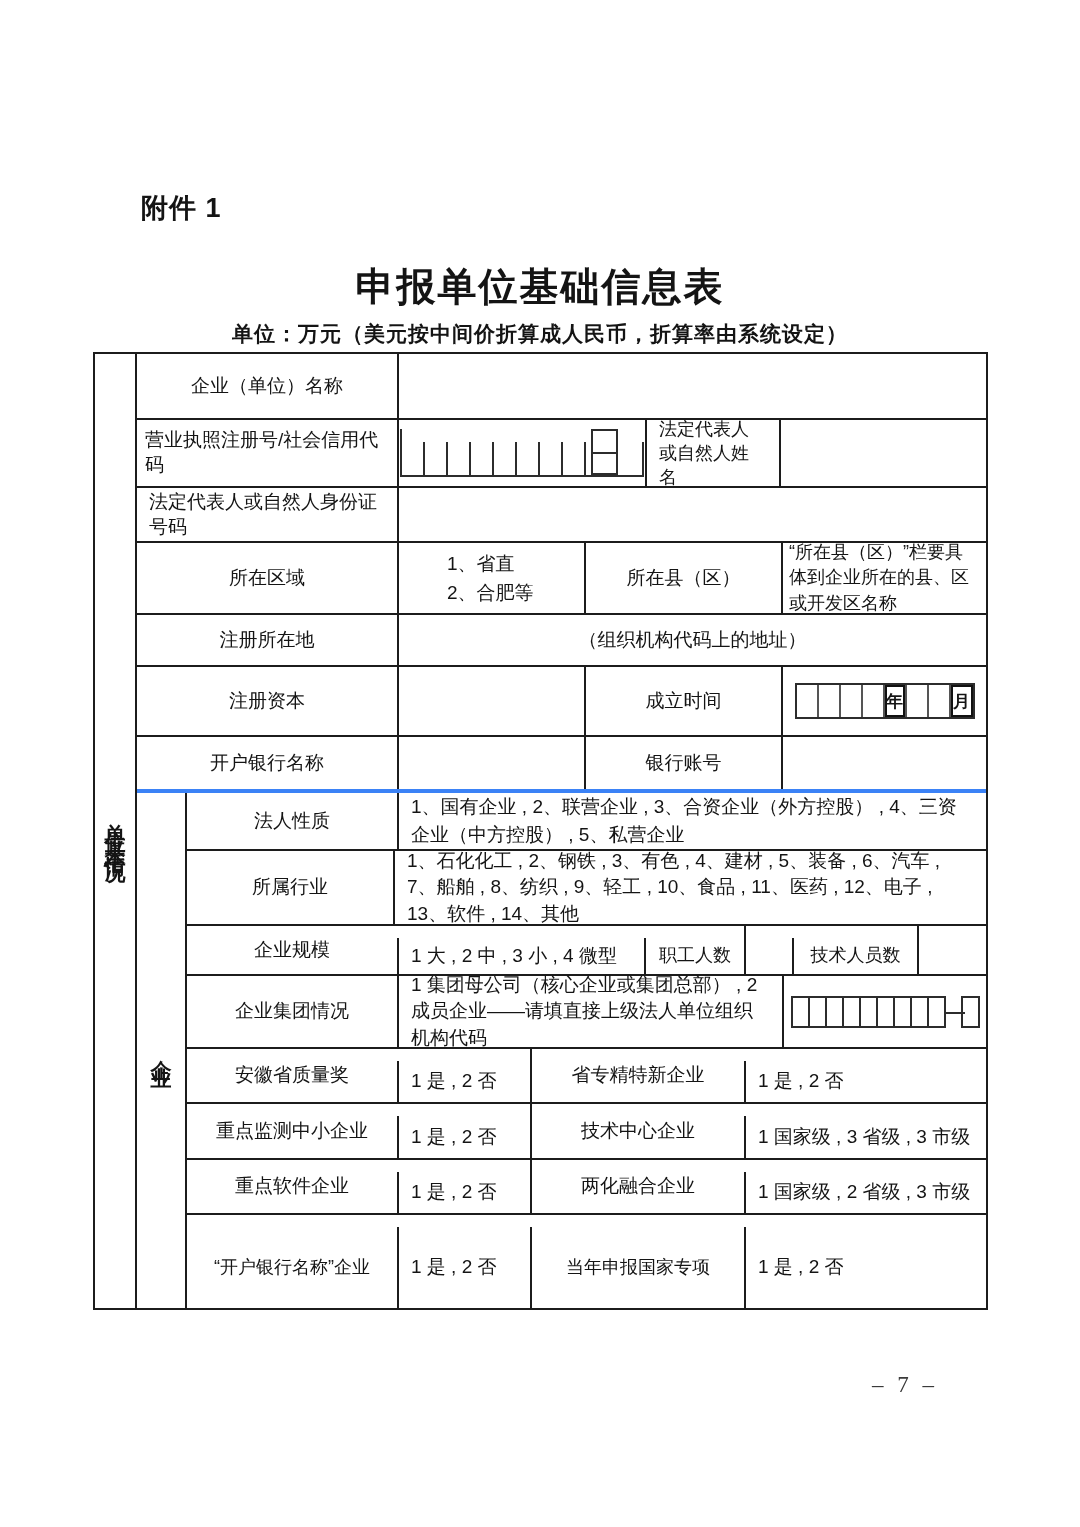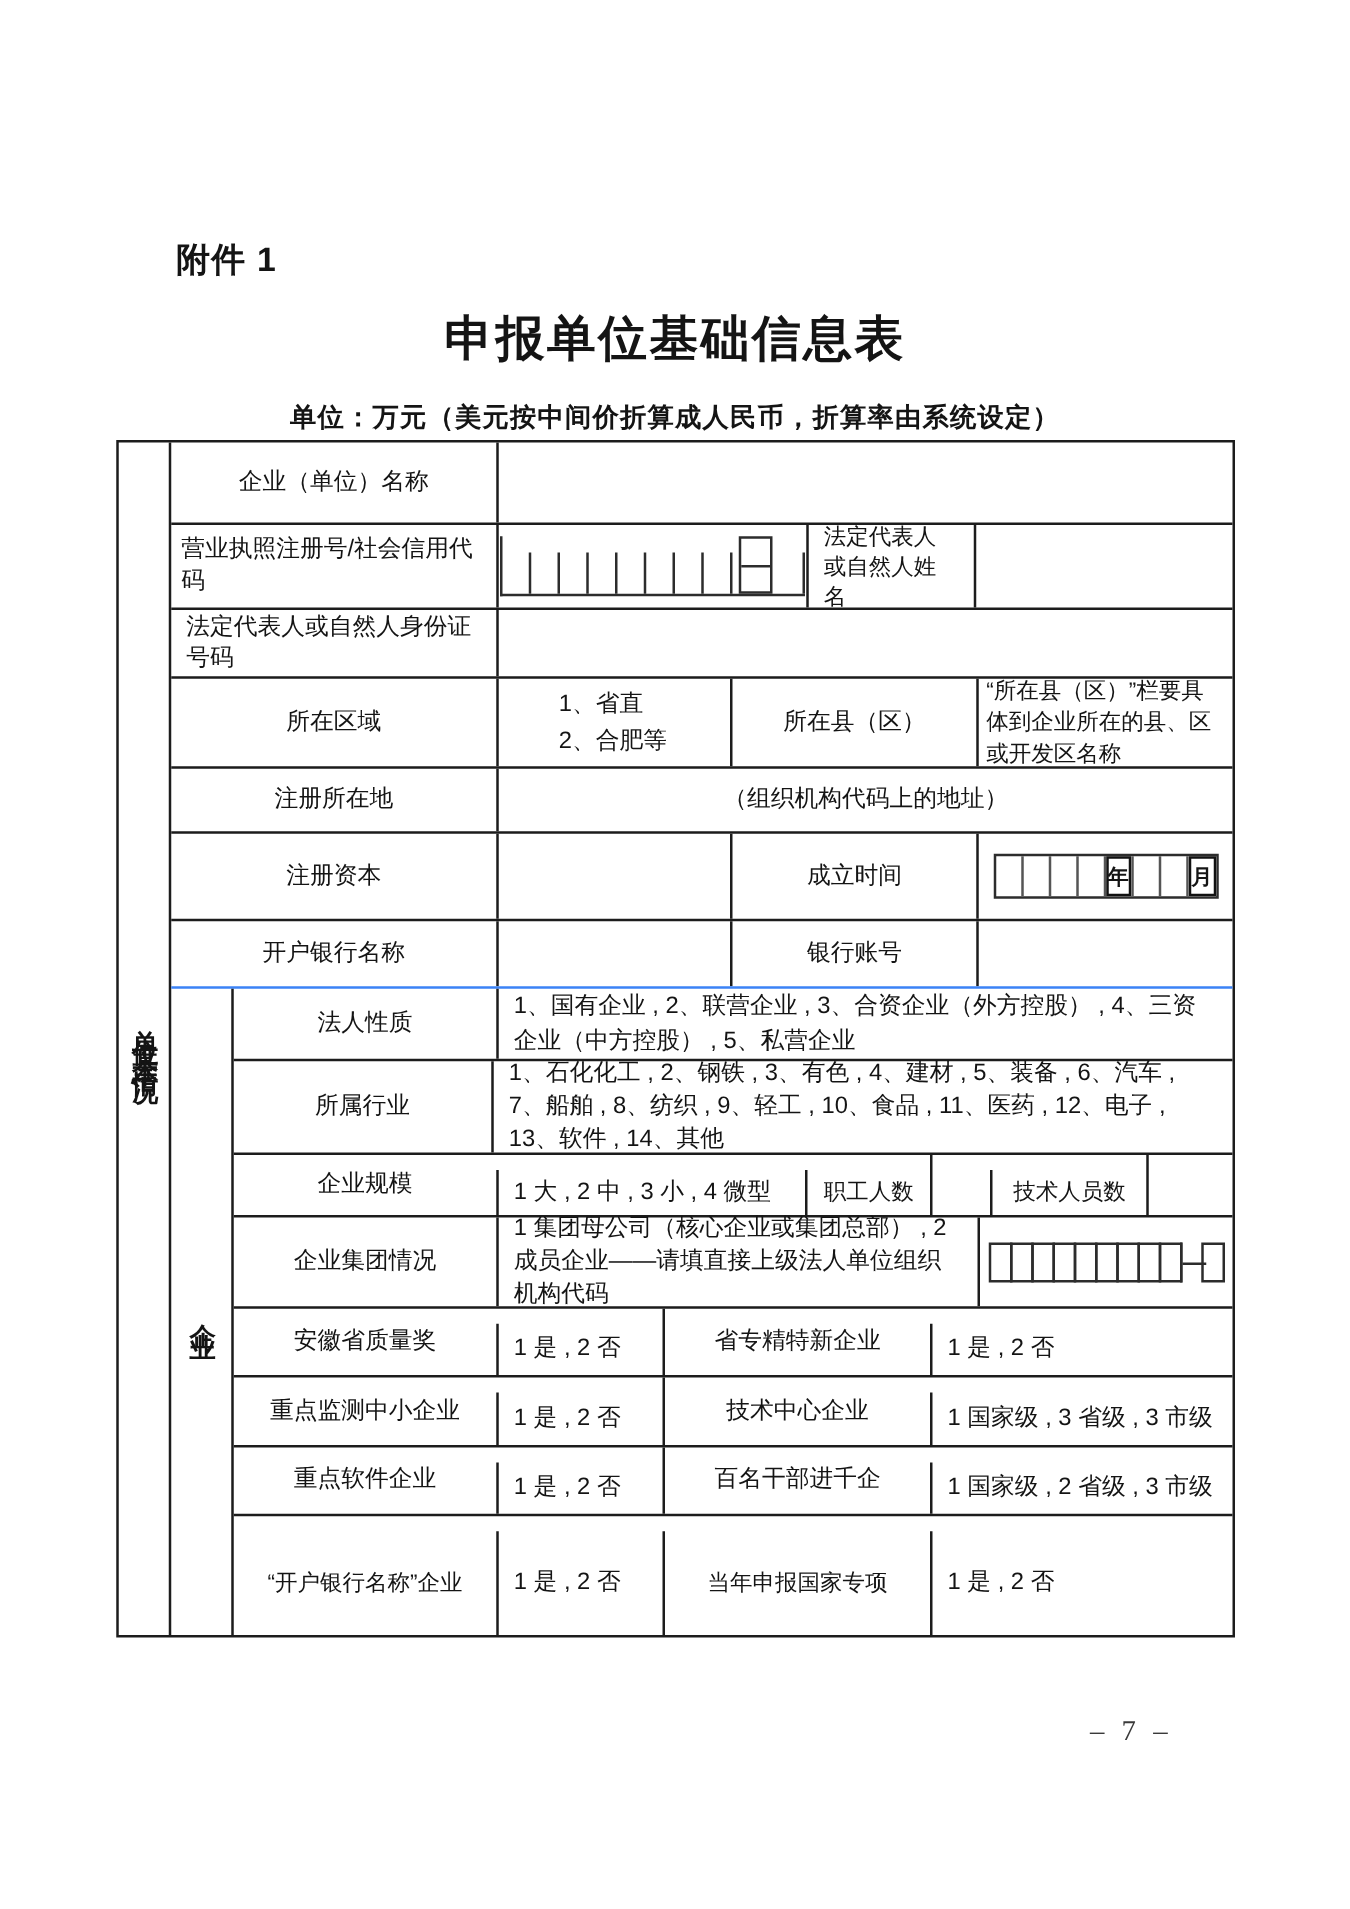--- a/index.html
+++ b/index.html
@@ -1,19 +1,19 @@
 <!DOCTYPE html>
 <html><head>
 <meta charset="utf-8">
 <style>
   html,body{margin:0;padding:0;background:#ffffff;}
   .page{position:relative;width:1080px;height:1527px;background:#fff;
         font-family:"Liberation Sans",sans-serif;color:#141414;overflow:hidden;}
   .attach{position:absolute;left:141px;top:190px;font-size:27px;font-weight:600;letter-spacing:1px;}
-  .title{position:absolute;left:0;right:0;top:244px;margin:0;text-align:center;
+  .title{position:absolute;left:0;right:0;top:244px;margin:16px;text-align:center;
          font-size:39px;font-weight:700;letter-spacing:2px;}
   .subtitle{position:absolute;left:0;right:0;top:320px;text-align:center;
             font-size:21px;font-weight:700;letter-spacing:1px;}
   .pageno{position:absolute;left:872px;top:1372px;font-size:23px;color:#3a3a3a;
           font-family:"Liberation Serif",serif;letter-spacing:4px;}
 
   
   .tbl{position:absolute;left:93px;top:352px;width:895px;height:958px;
        border:2px solid #1c1c1c;box-sizing:border-box;display:flex;}
   .sidecol{width:42px;flex:0 0 42px;border-right:2px solid #1c1c1c;display:flex;
@@ -26,21 +26,21 @@
   .c{border-left:2px solid #1c1c1c;box-sizing:border-box;display:flex;align-items:center;min-width:0;}
   .c.nb{border-left:none;}
   .fill{flex:1;}
   .lab{justify-content:center;text-align:left;font-size:19px;font-weight:500;padding:2px 8px;line-height:1.3;}
   .lab.left{justify-content:flex-start;text-align:left;padding-left:12px;}
   .opts{font-size:19px;padding:4px 12px;line-height:1.5;}
   .small{font-size:18px;}
   .center{justify-content:center;text-align:center;}
   .nowrap{white-space:nowrap;margin-top:12px;}
 
-  .lower{display:flex;flex:1;border-top:2px solid #3b82f6;box-sizing:border-box;min-height:0;}
+  .lower{display:flex;flex:1;border-top:4px solid #3b82f6;box-sizing:border-box;min-height:0;}
   .entcol{width:50px;flex:0 0 50px;border-right:2px solid #1c1c1c;display:flex;
           align-items:center;justify-content:center;box-sizing:border-box;}
   .lowrows{flex:1;display:flex;flex-direction:column;min-width:0;}
 
   
   .comb{display:flex;align-items:flex-end;height:48px;border-left:2px solid #2c2c2c;
         border-bottom:2px solid #2c2c2c;margin:0 auto;box-sizing:border-box;}
   .tick{width:23px;height:33px;border-right:2px solid #2c2c2c;box-sizing:border-box;}
   .bigbox{width:27px;height:46px;border:2px solid #2c2c2c;margin-left:5px;position:relative;box-sizing:border-box;}
   .bigbox:after{content:"";position:absolute;left:0;right:0;top:50%;border-top:2px solid #2c2c2c;}
@@ -205,21 +205,21 @@
           <div class="r" style="height:56px">
             <div class="c nb lab" style="width:210px">重点监测中小企业</div>
             <div class="c opts nowrap" style="width:133px">1 是 , 2 否</div>
             <div class="c lab" style="width:214px">技术中心企业</div>
             <div class="c fill opts nowrap">1 国家级 , 3 省级 , 3 市级</div>
           </div>
 
           <div class="r" style="height:55px">
             <div class="c nb lab" style="width:210px">重点软件企业</div>
             <div class="c opts nowrap" style="width:133px">1 是 , 2 否</div>
-            <div class="c lab" style="width:214px">百名干部进千企</div>
+            <div class="c lab" style="width:214px">两化融合企业</div>
             <div class="c fill opts nowrap">1 国家级 , 2 省级 , 3 市级</div>
           </div>
 
           <div class="r fill">
             <div class="c nb lab nowrap" style="width:210px;font-size:18px;padding:2px 2px">“开户银行名称”企业</div>
             <div class="c opts nowrap" style="width:133px">1 是 , 2 否</div>
             <div class="c lab nowrap" style="width:214px;font-size:18px">当年申报国家专项</div>
             <div class="c fill opts nowrap">1 是 , 2 否</div>
           </div>
 

